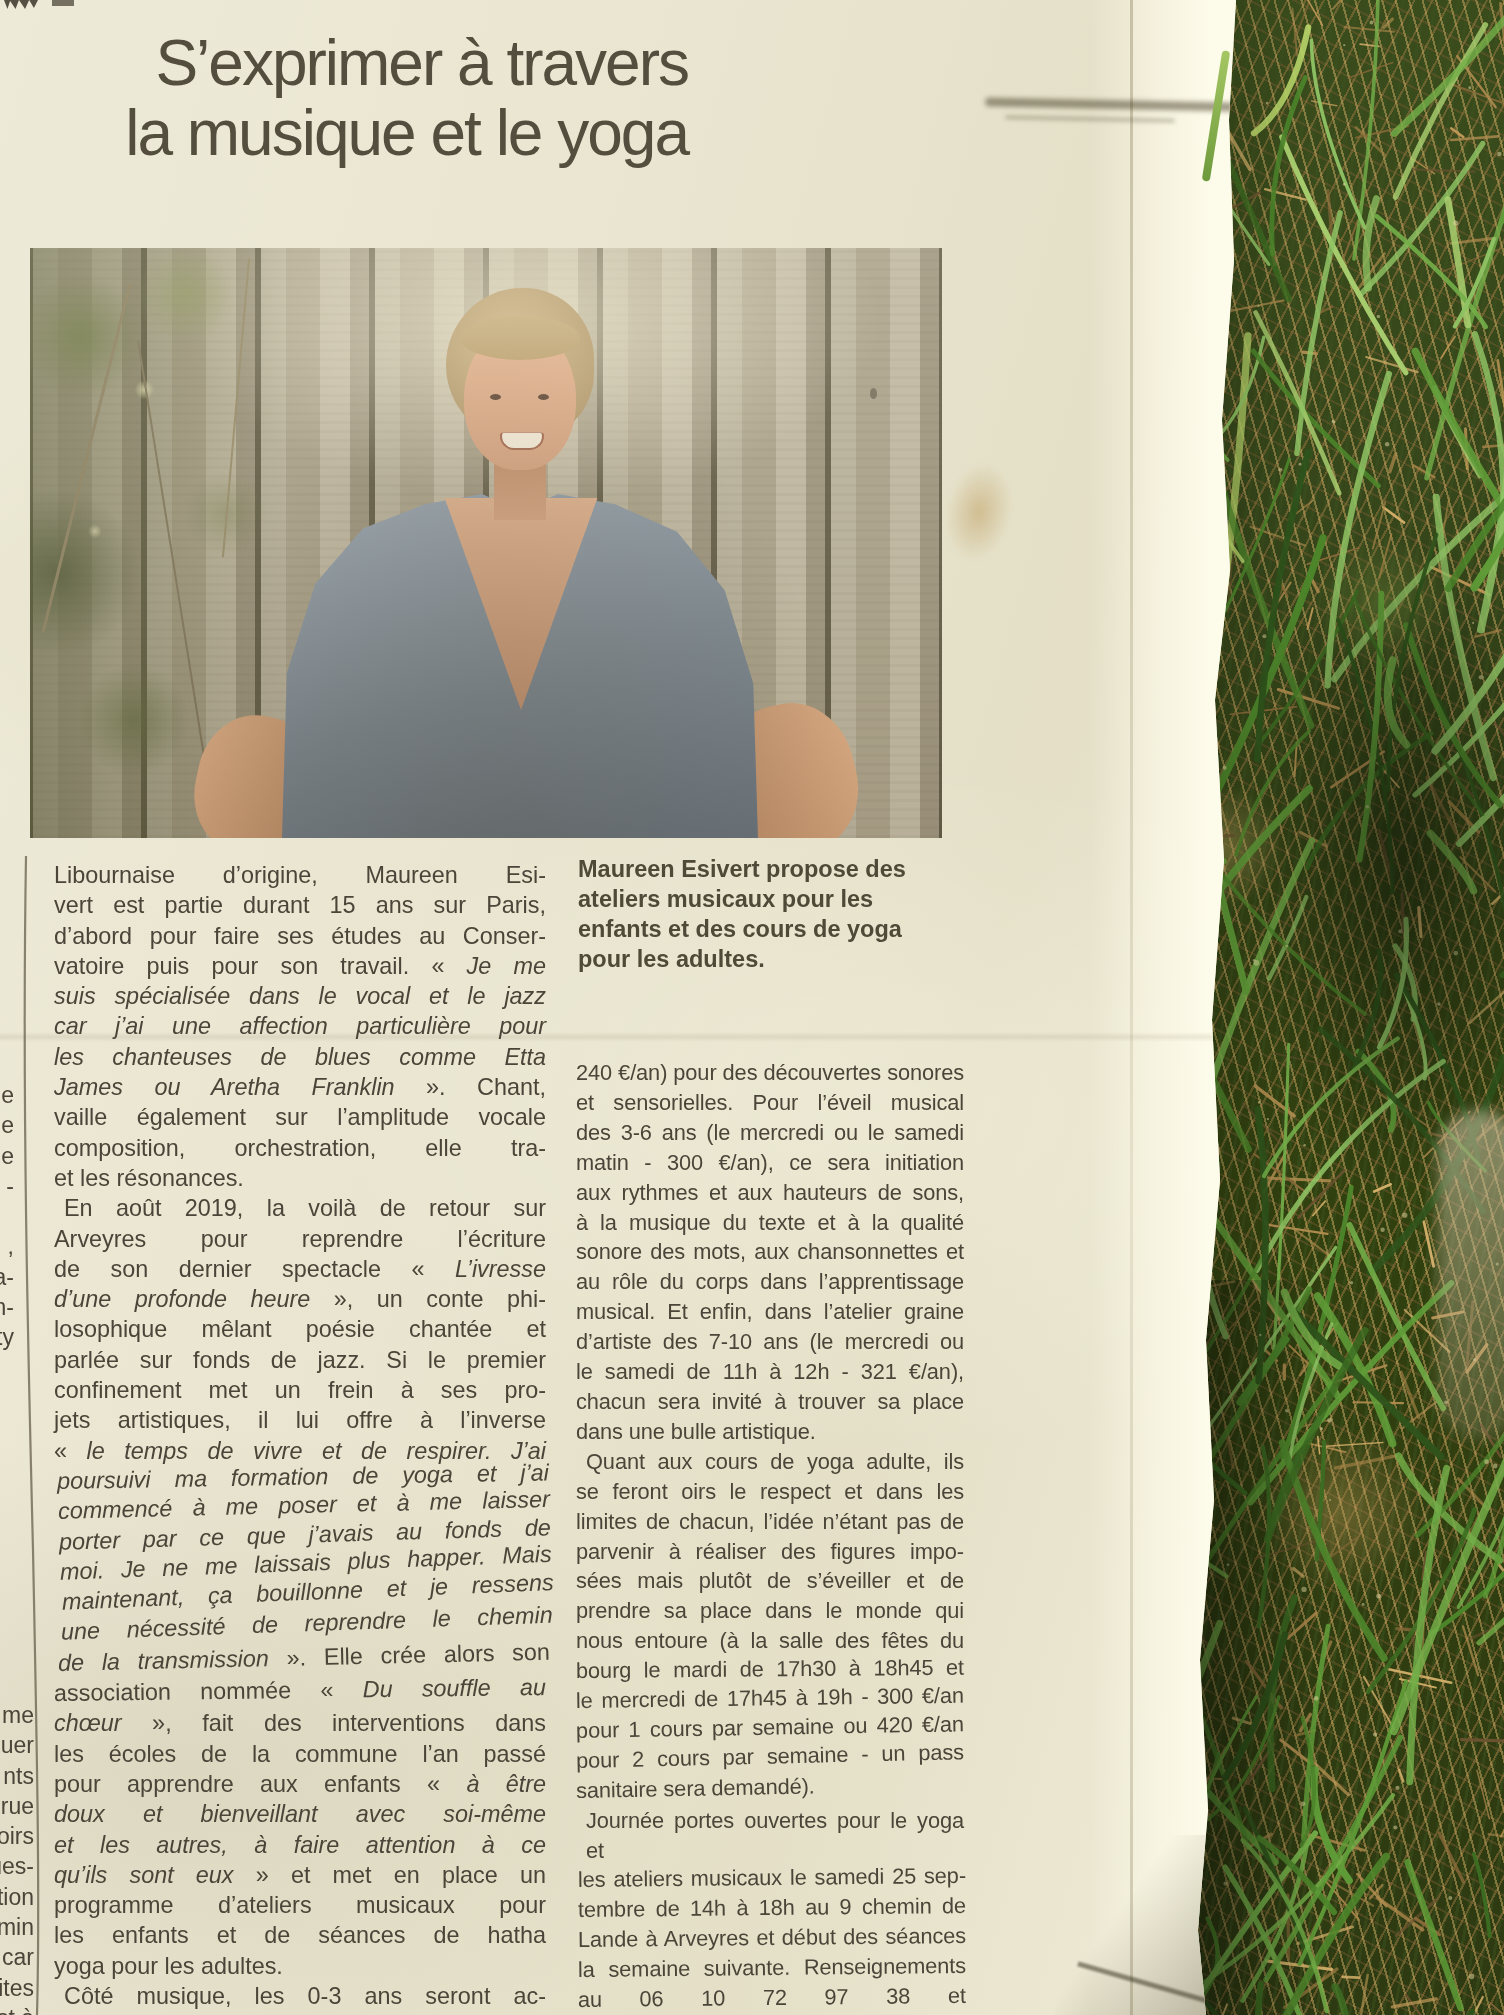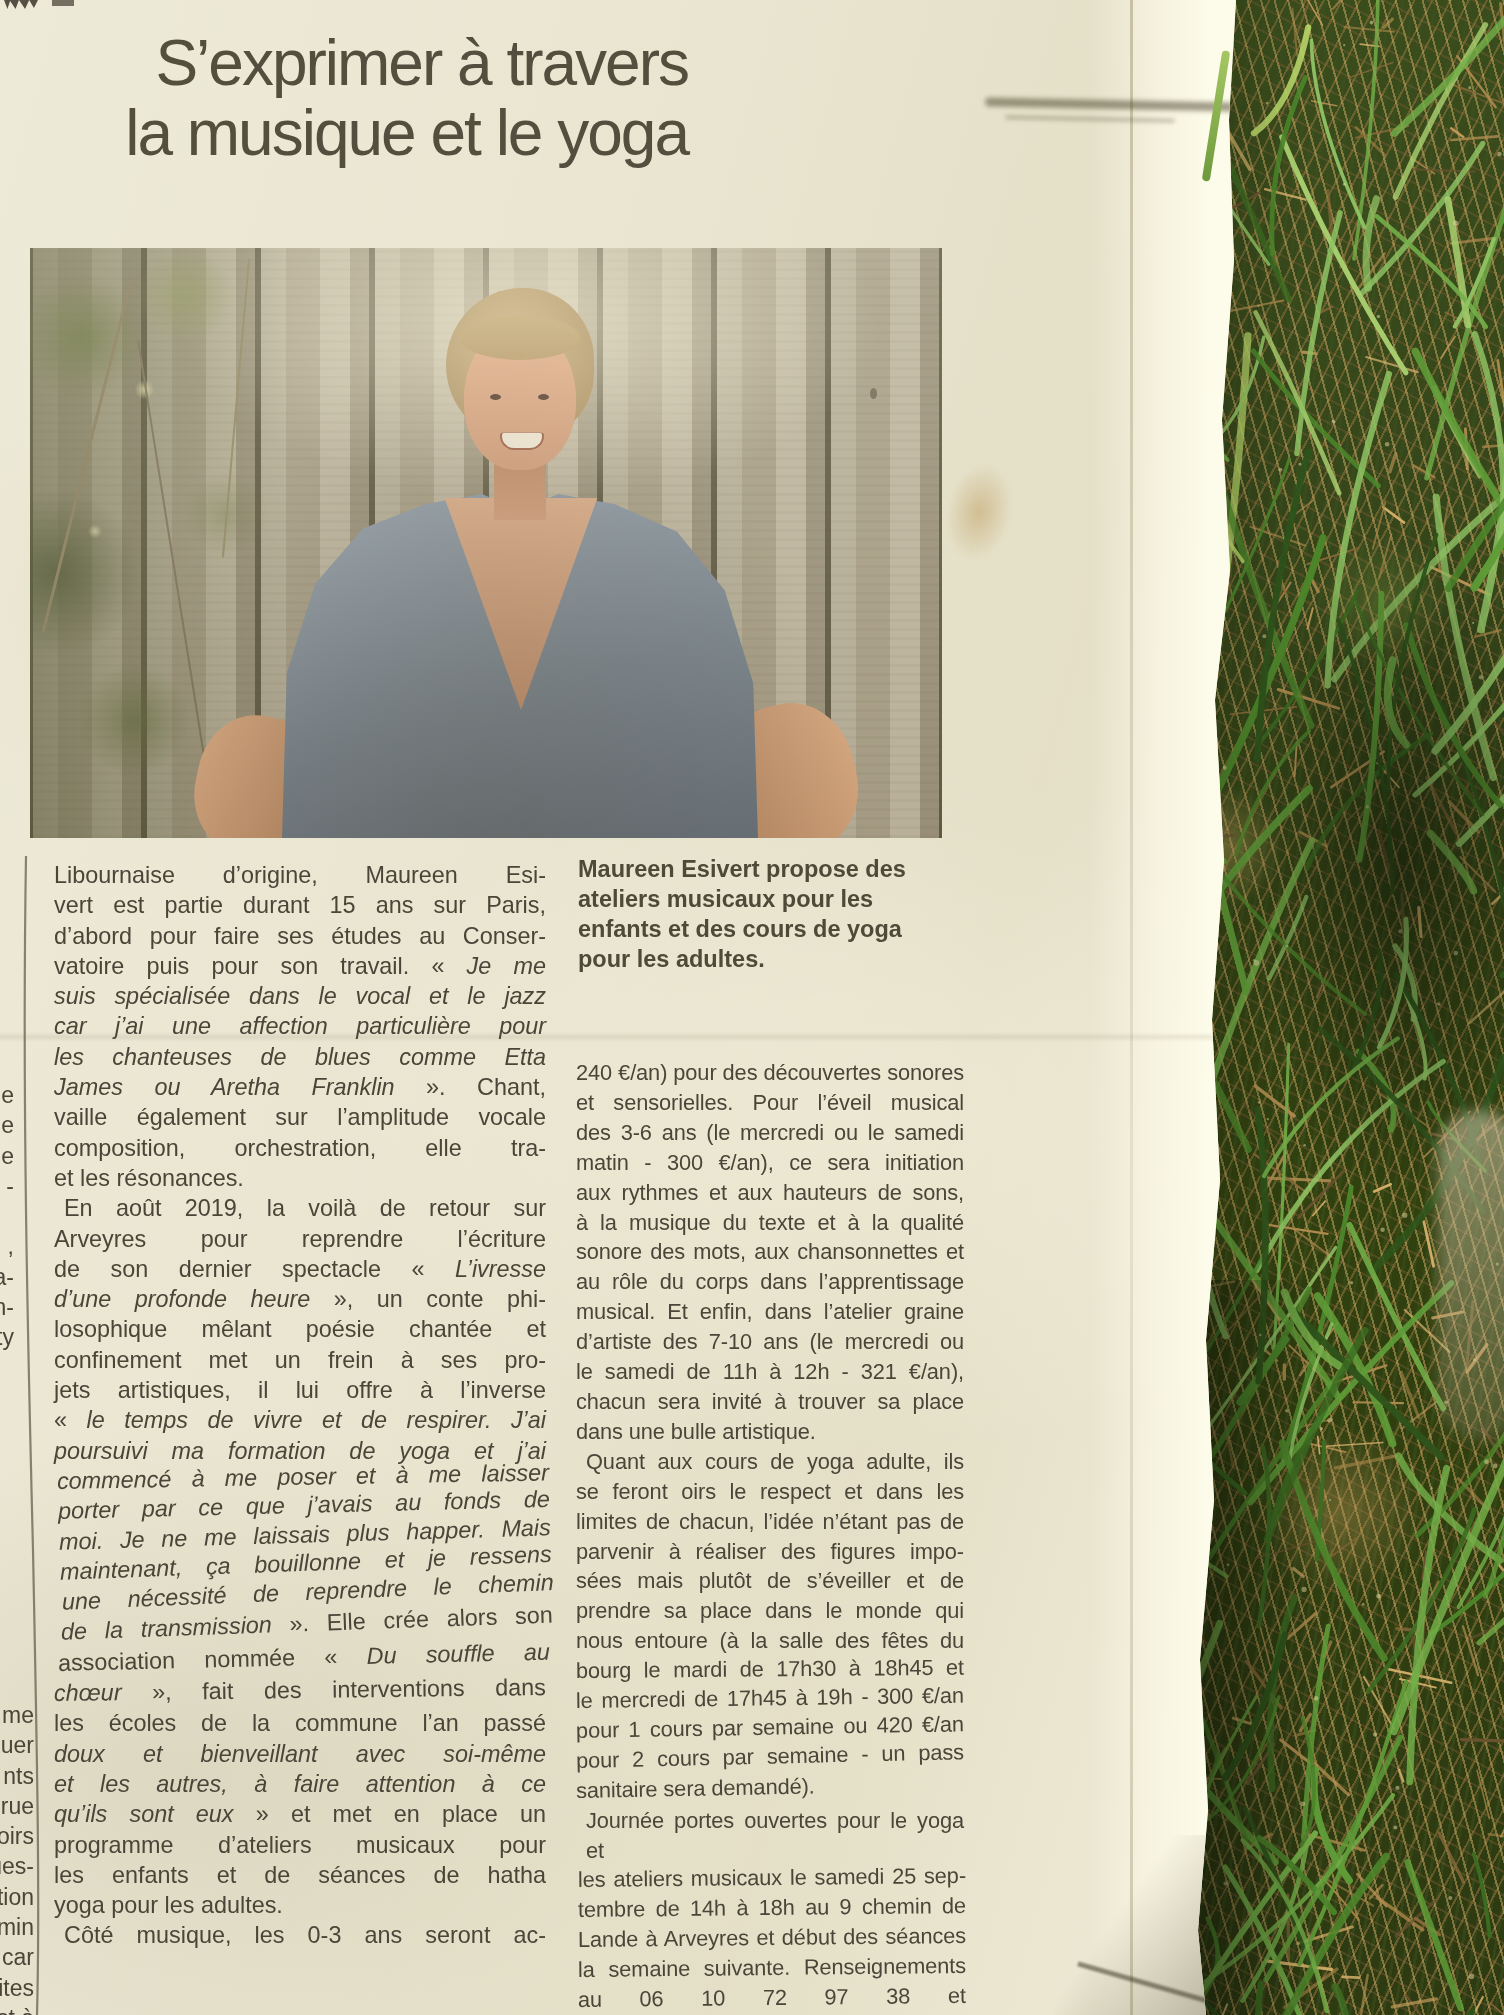--- a/index.html
+++ b/index.html
@@ -654,33 +654,35 @@
         <div class="line"><span class="it">les chanteuses de blues comme Etta</span></div>
         <div class="line"><span class="it">James ou Aretha Franklin</span><span> ». Chant,</span></div>
         <div class="line"><span>vaille également sur l’amplitude vocale</span></div>
         <div class="line"><span>composition, orchestration, elle tra-</span></div>
         <div class="line end"><span>et les résonances.</span></div>
         <div class="line ind"><span>En août 2019, la voilà de retour sur</span></div>
         <div class="line"><span>Arveyres pour reprendre l’écriture</span></div>
         <div class="line"><span>de son dernier spectacle « </span><span class="it">L’ivresse</span></div>
         <div class="line"><span class="it">d’une profonde heure</span><span> », un conte phi-</span></div>
         <div class="line"><span>losophique mêlant poésie chantée et</span></div>
+        <div class="line"><span>parlée sur fonds de jazz. Si le premier</span></div>
         <div class="line"><span>confinement met un frein à ses pro-</span></div>
         <div class="line"><span>jets artistiques, il lui offre à l’inverse</span></div>
         <div class="line"><span>« </span><span class="it">le temps de vivre et de respirer. J’ai</span></div>
         <div class="line"><span class="it">poursuivi ma formation de yoga et j’ai</span></div>
         <div class="line"><span class="it">commencé à me poser et à me laisser</span></div>
         <div class="line"><span class="it">porter par ce que j’avais au fonds de</span></div>
         <div class="line"><span class="it">moi. Je ne me laissais plus happer. Mais</span></div>
         <div class="line"><span class="it">maintenant, ça bouillonne et je ressens</span></div>
         <div class="line"><span class="it">une nécessité de reprendre le chemin</span></div>
         <div class="line"><span class="it">de la transmission</span><span> ». Elle crée alors son</span></div>
         <div class="line"><span>association nommée « </span><span class="it">Du souffle au</span></div>
         <div class="line"><span class="it">chœur</span><span> », fait des interventions dans</span></div>
         <div class="line"><span>les écoles de la commune l’an passé</span></div>
+        <div class="line"><span>pour apprendre aux enfants « </span><span class="it">à être</span></div>
         <div class="line"><span class="it">doux et bienveillant avec soi-même</span></div>
         <div class="line"><span class="it">et les autres, à faire attention à ce</span></div>
         <div class="line"><span class="it">qu’ils sont eux</span><span> » et met en place un</span></div>
         <div class="line"><span>programme d’ateliers musicaux pour</span></div>
         <div class="line"><span>les enfants et de séances de hatha</span></div>
         <div class="line end"><span>yoga pour les adultes.</span></div>
         <div class="line ind"><span>Côté musique, les 0-3 ans seront ac-</span></div>
       </div>
     <div class="col col-right" id="col-right">
         <div class="line"><span>240 €/an) pour des découvertes sonores</span></div>

